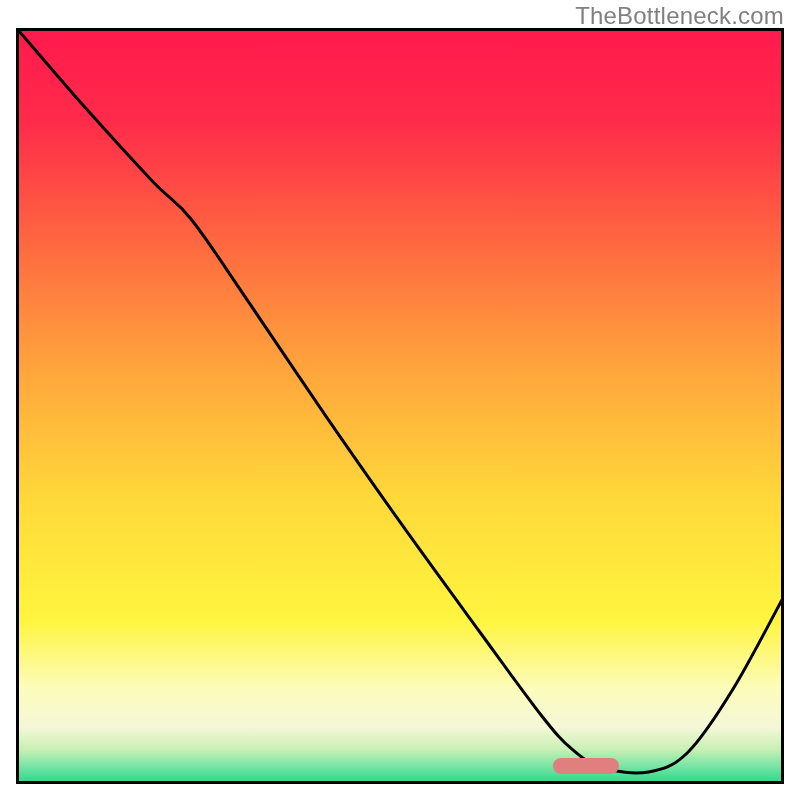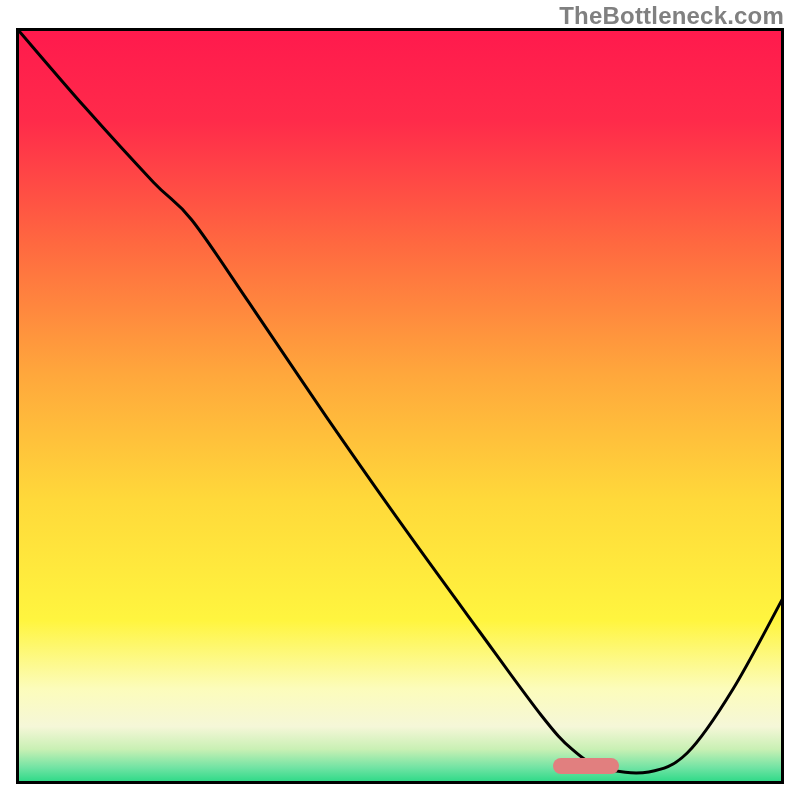--- a/index.html
+++ b/index.html
@@ -39,21 +39,21 @@
     background: #e17f7f;
     border-radius: 10px;
   }
   .watermark {
     position: absolute;
     top: 2px;
     right: 16px;
     color: #808080;
     font-size: 24px;
     letter-spacing: 0.2px;
-    font-weight: 700;
+    font-weight: 400;
   }
 </style>
 </head>
 <body>
 
 <div class="stage">
 
   <div class="watermark">TheBottleneck.com</div>
 
   <div class="plot">

